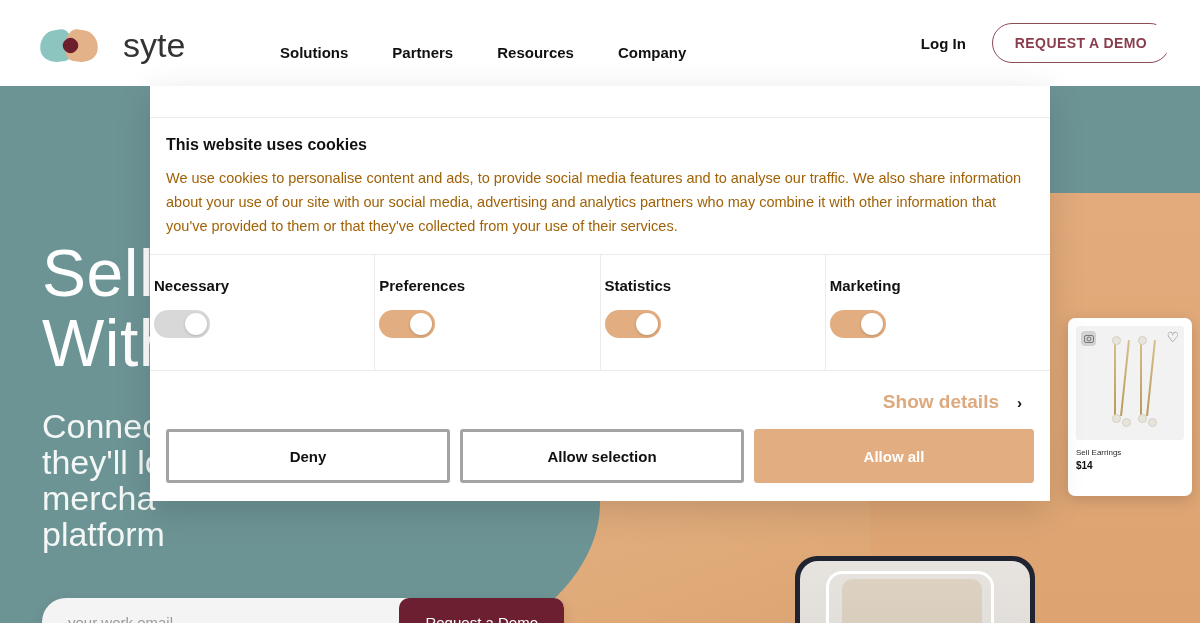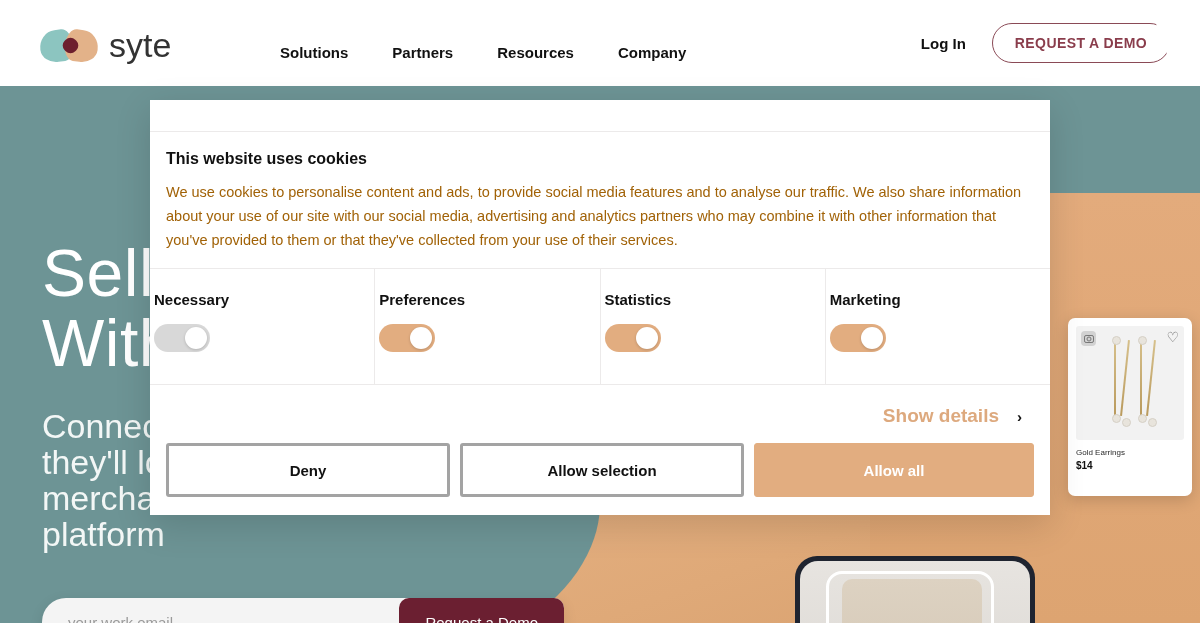--- a/index.html
+++ b/index.html
@@ -191,21 +191,21 @@
     left: 0; top: 0;
     width: 1200px; height: 86px;
     background: #ffffff;
     z-index: 30;
     display: flex;
     align-items: center;
   }
   .logo-wrap {
     position: absolute;
     left: 40px; top: 26px;
-    display: flex; align-items: center; gap: 9px;
+    display: flex; align-items: center; gap: 23px;
   }
   .logo-mark { position: relative; width: 60px; height: 36px; }
   .logo-l, .logo-r {
     position: absolute;
     top: 2px;
     width: 33px; height: 32px;
   }
   .logo-l {
     left: 0;
     background: #8cc5c0;
@@ -265,21 +265,21 @@
     font-family: "Liberation Sans", sans-serif;
     border-radius: 26px 6px 26px 6px;
     clip-path: polygon(0% 0%, 92% 0%, 100% 100%, 0% 100%);
     border-radius: 24px;
     white-space: nowrap;
   }
 
   
   .cookie {
     position: absolute;
-    left: 150px; top: 100px;
+    left: 150px; top: 86px;
     width: 900px;
     background: #ffffff;
     z-index: 60;
     box-shadow: 0 10px 34px rgba(0,0,0,0.14);
   }
   .cookie-topbar {
     height: 31px;
     border-bottom: 1px solid #eceaea;
   }
   .cookie-body { padding: 18px 16px 16px 16px; }
@@ -416,21 +416,21 @@
         <div class="earring-bead" style="left:62px; top:88px;"></div>
         <div class="earring-bead" style="left:72px; top:92px;"></div>
         <div class="cam-icon">
           <svg width="10" height="9" viewBox="0 0 10 9" aria-hidden="true">
             <rect x="0.5" y="1.5" width="9" height="7" rx="1.6" fill="none" stroke="#777" stroke-width="1"></rect>
             <circle cx="5" cy="5" r="2" fill="none" stroke="#777" stroke-width="1"></circle>
           </svg>
         </div>
         <div class="heart-icon">♡</div>
       </div>
-      <div class="prod-name">Gold Earrings</div>
+      <div class="prod-name">Sell Earrings</div>
       <div class="prod-price">$14</div>
     </div>
   </div>
 
   <div class="header">
     <div class="logo-wrap">
       <div class="logo-mark">
         <div class="logo-l"></div>
         <div class="logo-r"></div>
         <div class="logo-c"></div>

